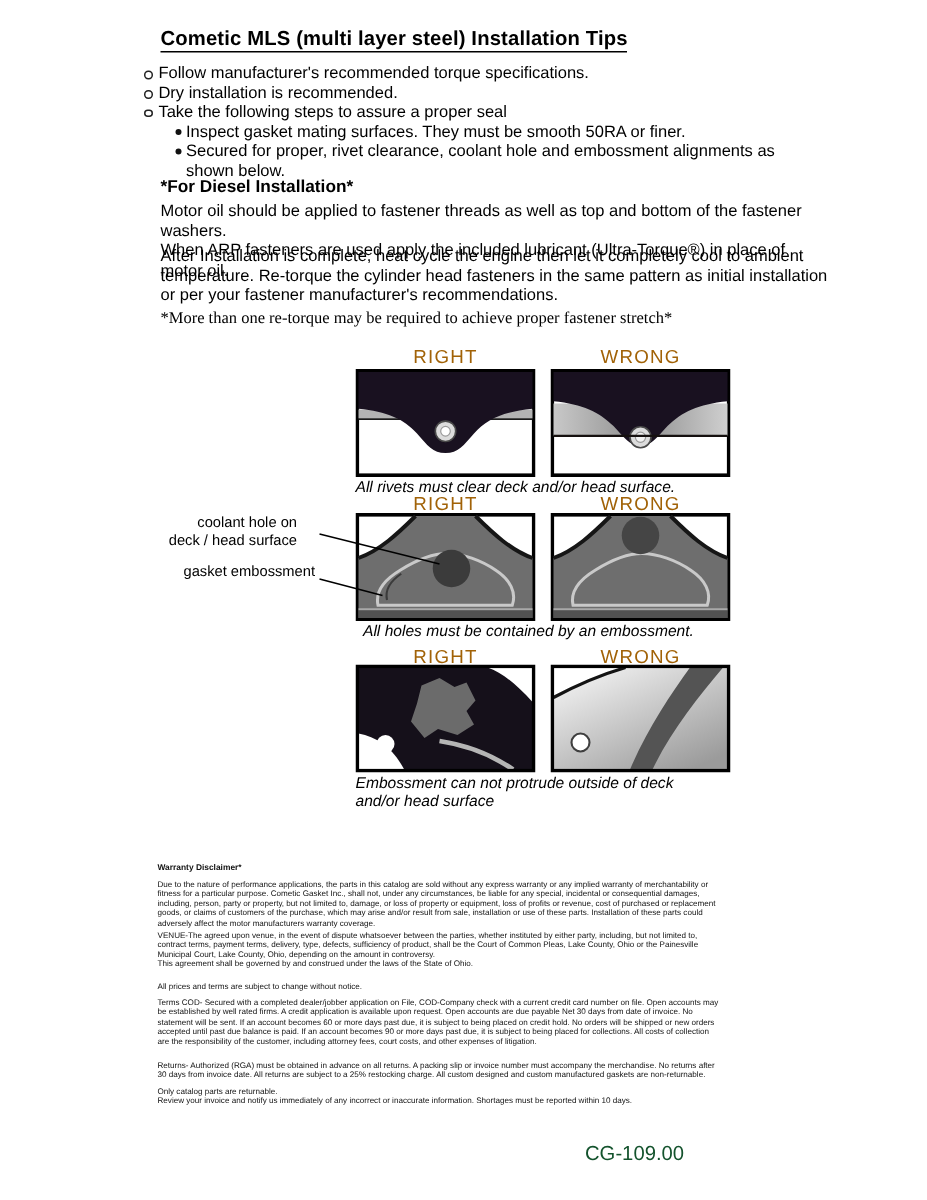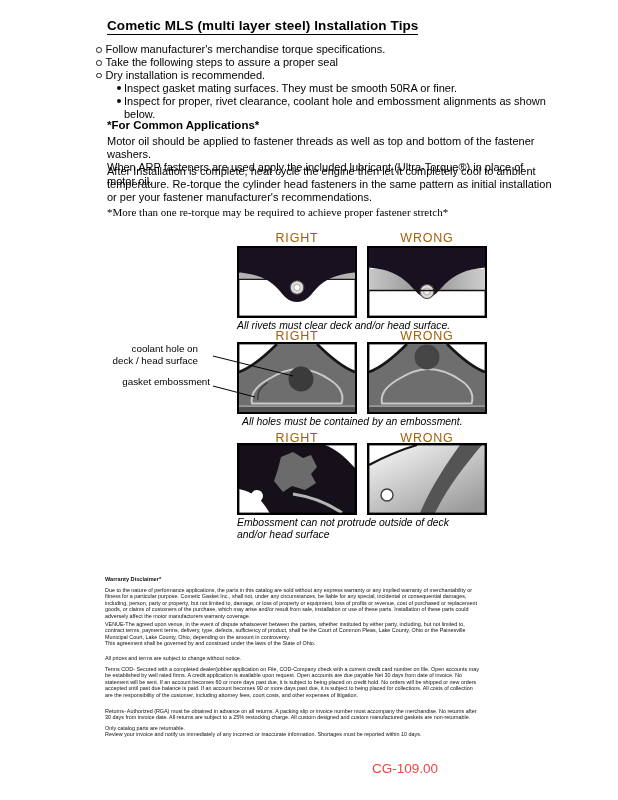--- a/index.html
+++ b/index.html
@@ -33,54 +33,54 @@
   .rw-label { width:120px; text-align:center; font-size:12.5px; letter-spacing:0.8px; color:#a16207; }
   .box { width:120px; height:72px; }
   .caption { font-size:10.4px; line-height:11.6px; color:#000; white-space:pre-line;font-style:italic; }
 
   .anno { font-size:9.8px; line-height:11.6px; text-align:right; width:120px; color:#000; white-space:pre-line; }
   .leader-svg { pointer-events:none; z-index:6; }
 
   .warr { left:105px; width:432px; font-size:5.4px; line-height:6.45px; white-space:pre-line; color:#111; }
   .warr-head { font-weight:bold; font-size:5.6px; }
 
-  .page-code { left:372px; top:761px; font-size:13.5px; color:#ef4444; }
+  .page-code { left:390px; top:761px; font-size:13.5px; color:#14532d; }
   svg { display:block; }
 </style>
 </head>
 <body>
 
 <div>
 
   <div class="abs title">Cometic MLS (multi layer steel) Installation Tips</div>
 
   <div class="abs bullets">
     <div class="b-row">
       <span class="o-marker"></span>
-      <span>Follow manufacturer's merchandise torque specifications.</span>
+      <span>Follow manufacturer's recommended torque specifications.</span>
+    </div>
+    <div class="b-row">
+      <span class="o-marker"></span>
+      <span>Dry installation is recommended.</span>
     </div>
     <div class="b-row">
       <span class="o-marker"></span>
       <span>Take the following steps to assure a proper seal</span>
     </div>
-    <div class="b-row">
-      <span class="o-marker"></span>
-      <span>Dry installation is recommended.</span>
-    </div>
     <div class="b-row sub">
       <span class="dot-marker"></span>
       <span>Inspect gasket mating surfaces.  They must be smooth 50RA or finer.</span>
     </div>
     <div class="b-row sub">
       <span class="dot-marker"></span>
-      <span>Inspect for proper, rivet clearance, coolant hole and embossment alignments as shown below.</span>
+      <span>Secured for proper, rivet clearance, coolant hole and embossment alignments as shown below.</span>
     </div>
   </div>
 
-  <div class="abs diesel-head">*For Common Applications*</div>
+  <div class="abs diesel-head">*For Diesel Installation*</div>
   <div class="abs para p1">Motor oil should be applied to fastener threads as well as top and bottom of the fastener washers.
 When ARP fasteners are used apply the included lubricant (Ultra-Torque®) in place of motor oil.</div>
   <div class="abs para p2">After Installation is complete, heat cycle the engine then let it completely cool to ambient
 temperature. Re-torque the cylinder head fasteners in the same pattern as initial installation
 or per your fastener manufacturer's recommendations.</div>
   <div class="abs para note">*More than one re-torque may be required to achieve proper fastener stretch*</div>
 
   <div class="abs rw-label" style="left:237px; top:231px;">RIGHT</div>
   <div class="abs rw-label" style="left:367px; top:231px;">WRONG</div>
 

